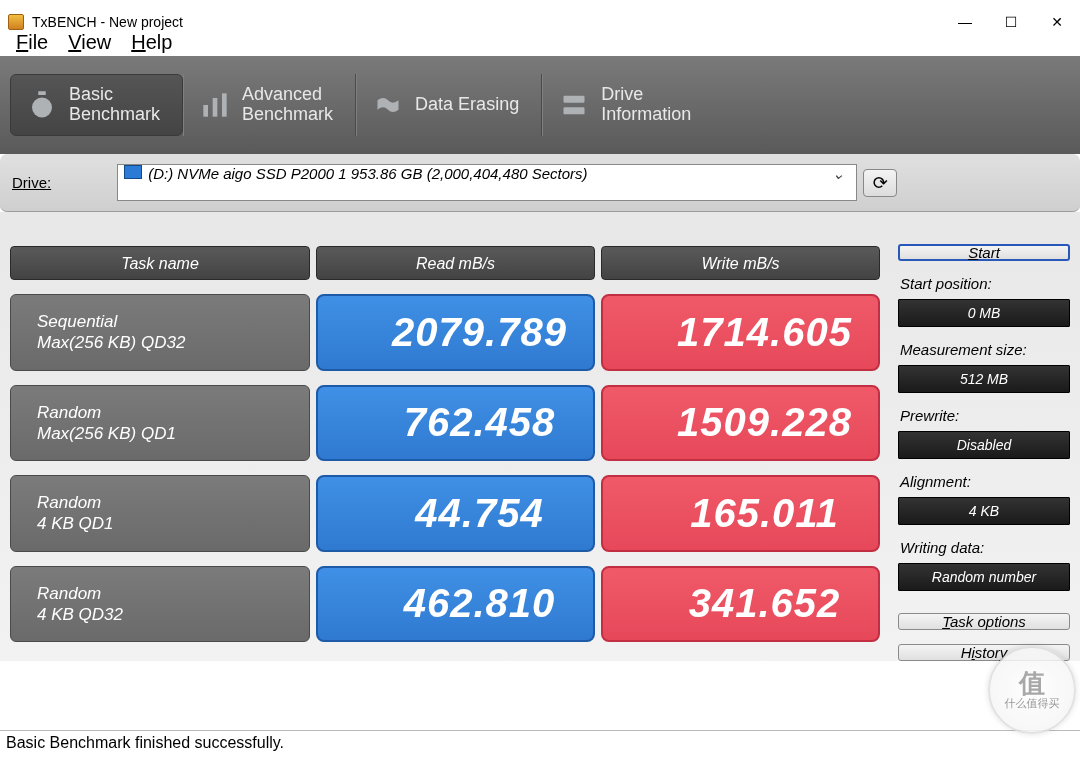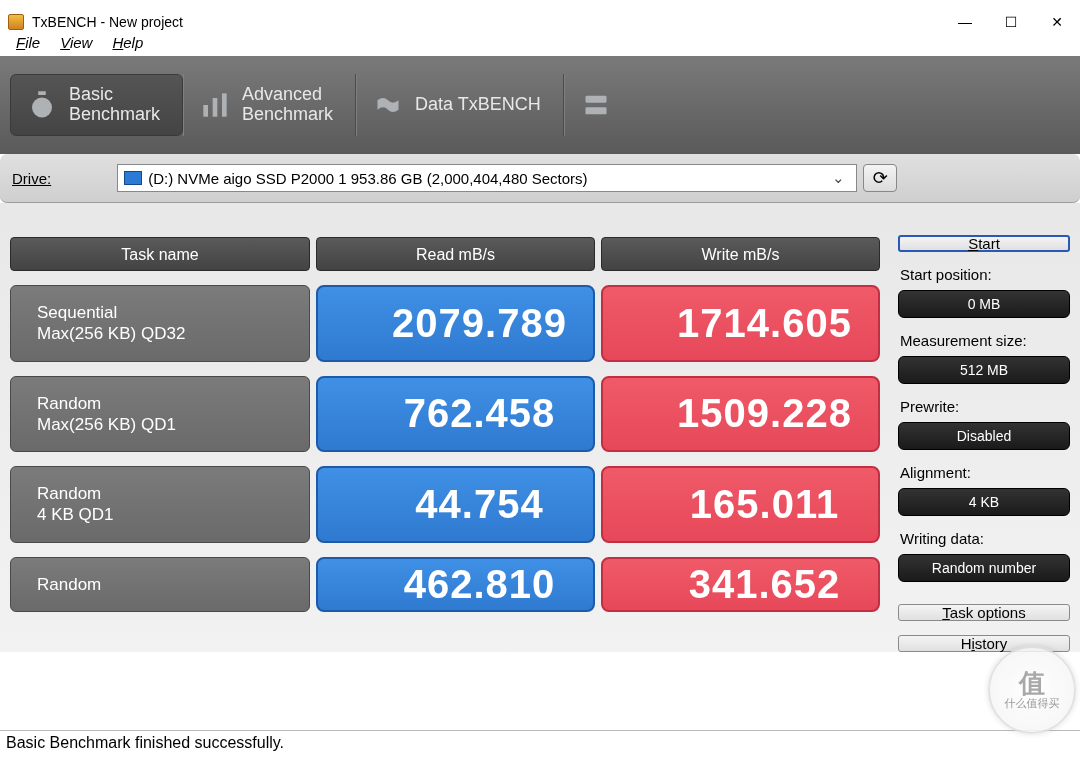--- a/index.html
+++ b/index.html
@@ -4,21 +4,21 @@
 <style>
 * { margin: 0; padding: 0; box-sizing: border-box; font-family: "Segoe UI", Tahoma, sans-serif; }
 body { width: 1080px; height: 758px; background: #fff; overflow: hidden; position: relative; }
 
 .titlebar { height: 32px; display: flex; align-items: center; padding: 12px 0 0 8px; }
 .titlebar .app-icon { width: 16px; height: 16px; margin-right: 8px; background: linear-gradient(#f0c040,#d08020); border-radius: 2px; border:1px solid #a06010;}
 .titlebar .title { font-size: 14px; flex: 1; color:#000;}
 .titlebar .winbtn { width: 46px; height: 32px; display: flex; align-items: center; justify-content: center; font-size:14px; color:#000;}
 
 .menubar { height: 24px; display: flex; align-items: center; padding: 0 4px 4px 8px; gap: 4px; }
-.menubar .mitem { font-size: 15px; padding: 2px 8px; font-style: italic; }
+.menubar .mitem { font-size: 20px; padding: 2px 8px; }
 .menubar .mitem span.u { text-decoration: underline; }
 
 .toolbar {
   background: linear-gradient(#7a7a7a, #5a5a5a);
   height: 98px;
   display:flex;
   align-items:center;
   padding:0 10px;
   gap:0;
 }
@@ -49,47 +49,48 @@
   padding:10px 12px;
   display:flex;
   align-items:center;
   gap:6px;
   border-bottom:1px solid #9c9c9c;
   border-radius:7px;
 }
 .drivebar .lbl{font-size:15px; text-decoration:underline; color:#000; margin-right:60px;}
 .drivesel{
   flex:1;
-  height:28px;
+  height:37px;
   background:#fff;
   border:1px solid #888;
   display:flex;
-  align-items:center;
   padding:0 6px;
   font-size:15px;
   max-width:740px;
   position:relative;
+  font-style:italic;
 }
 .drivesel .dicon{width:18px;height:14px;margin-right:6px;background:#2b7bd6;border:1px solid #114a8c;}
 .drivesel .chev{margin-left:auto;width:24px;text-align:center;color:#444;}
 .refbtn{
   width:34px;height:28px;background:linear-gradient(#f4f4f4,#dcdcdc);
   border:1px solid #888;border-radius:4px;display:flex;align-items:center;justify-content:center;font-size:18px;
 }
 .filemode{
   width:148px;height:28px;background:linear-gradient(#3a3a3a,#1a1a1a);
   color:#fff;border:1px solid #000;border-radius:2px;display:flex;align-items:center;justify-content:center;font-size:14px;
   margin-left:auto;
 }
 
 .mainarea{
   display:flex;
   padding:16px 10px 0 10px;
   gap:18px;
   background:linear-gradient(#e8e8e8,#f2f2f2);
+  font-style:italic;
 }
 .results{
   flex:1;
   display:flex;
   flex-direction:column;
   gap:14px;
   padding:18px 0 18px 0;
 }
 .hdr-row{display:flex;gap:6px;}
 .hdr-row .hcell{
@@ -147,21 +148,21 @@
   text-align:left;
   font-size:15px;
   display:flex;align-items:center;justify-content:center;
 }
 .sidebtn.start{border:2px solid #2858b8;}
 .sidebtn .u{text-decoration:underline;}
 .sideval{
   height:28px;
   background:linear-gradient(#333,#1a1a1a);
   border:1px solid #000;
-  border-radius:6px;
+  border-radius:1px;
   color:#fff;
   text-align:center;
   font-size:14px;
   display:flex;align-items:center;justify-content:center;
 }
 .sidelbl{font-size:15px;color:#000;padding:10px 0 3px 2px;}
 
 .statusbar{
   position:absolute;
   left:0;right:0;bottom:0;
@@ -224,29 +225,31 @@
     </span>
     <span style="white-space:pre-line">Advanced
 Benchmark</span>
   </div>
   <div class="toolbtn">
     <span class="ticon">
       <svg viewBox="0 0 24 24" width="28" height="28">
           <path d="M3 8 Q8 4 12 8 T21 8 V16 Q16 20 12 16 T3 16 Z"></path>
         </svg>
     </span>
-    <span>Data TxBENCH</span>
+    <span>Data Erasing</span>
   </div>
   <div class="toolbtn">
     <span class="ticon">
       <svg viewBox="0 0 24 24" width="28" height="28">
           <rect x="3" y="4" width="18" height="6" rx="1"></rect>
           <rect x="3" y="14" width="18" height="6" rx="1"></rect>
         </svg>
     </span>
+    <span style="white-space:pre-line">Drive
+Information</span>
   </div>
 </div>
 
 <div class="drivebar">
   <span class="lbl">Drive:</span>
   <div class="drivesel">
     <span class="dicon"></span>
     <span>(D:) NVMe aigo SSD P2000 1  953.86 GB (2,000,404,480 Sectors)</span>
     <span class="chev">⌄</span>
   </div>
@@ -283,20 +286,21 @@
       <div class="taskcell">
         <div>Random</div>
         <div>4 KB QD1</div>
       </div>
       <div class="valcell read">44.754</div>
       <div class="valcell write">165.011</div>
     </div>
     <div class="result-row">
       <div class="taskcell">
         <div>Random</div>
+        <div>4 KB QD32</div>
       </div>
       <div class="valcell read">462.810</div>
       <div class="valcell write">341.652</div>
     </div>
   </div>
 
   <div class="sidepanel">
     <div class="sidebtn start">
         <span><span class="u">S</span>tart</span>
       </div>

